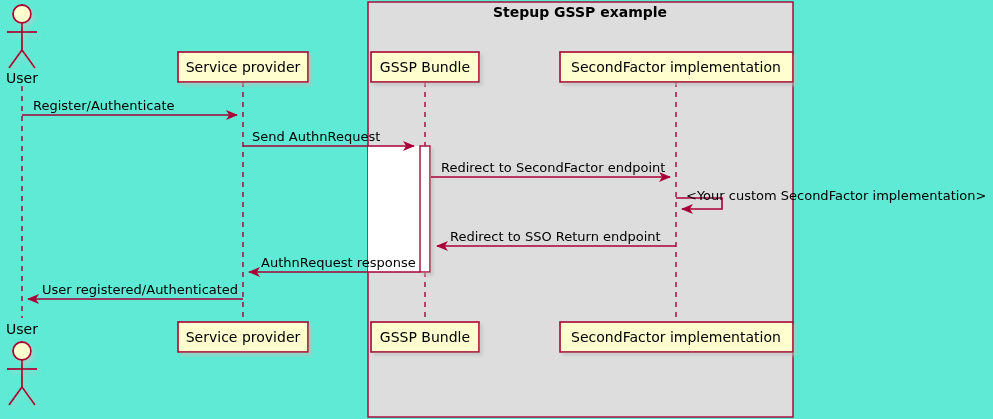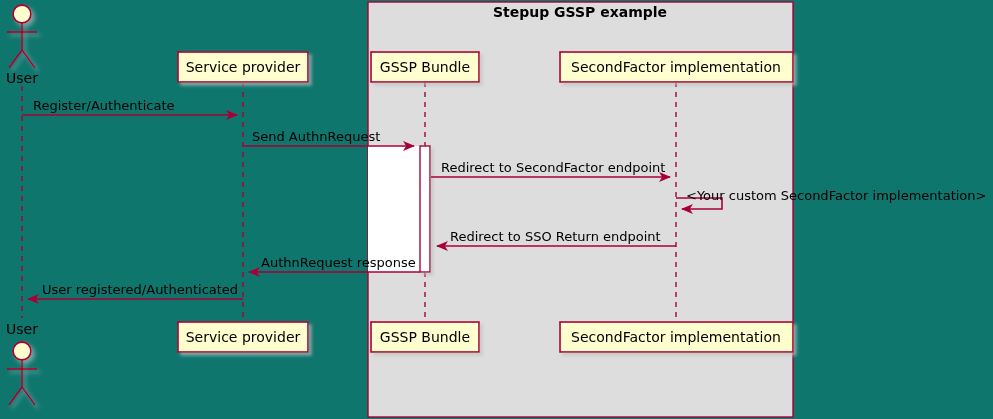--- a/index.html
+++ b/index.html
@@ -8,21 +8,21 @@
     padding: 0;
     background: #FFFFFF;
   }
   body {
     font-family: "DejaVu Sans", sans-serif;
   }
   #diagram-root {
     position: relative;
     width: 993px;
     height: 419px;
-    background: #0f766e;
+    background: #5eead4;
     overflow: hidden;
   }
   svg.diagram-svg {
     display: block;
     width: 993px;
     height: 419px;
   }
   text {
     font-family: "DejaVu Sans", sans-serif;
     fill: #000000;

